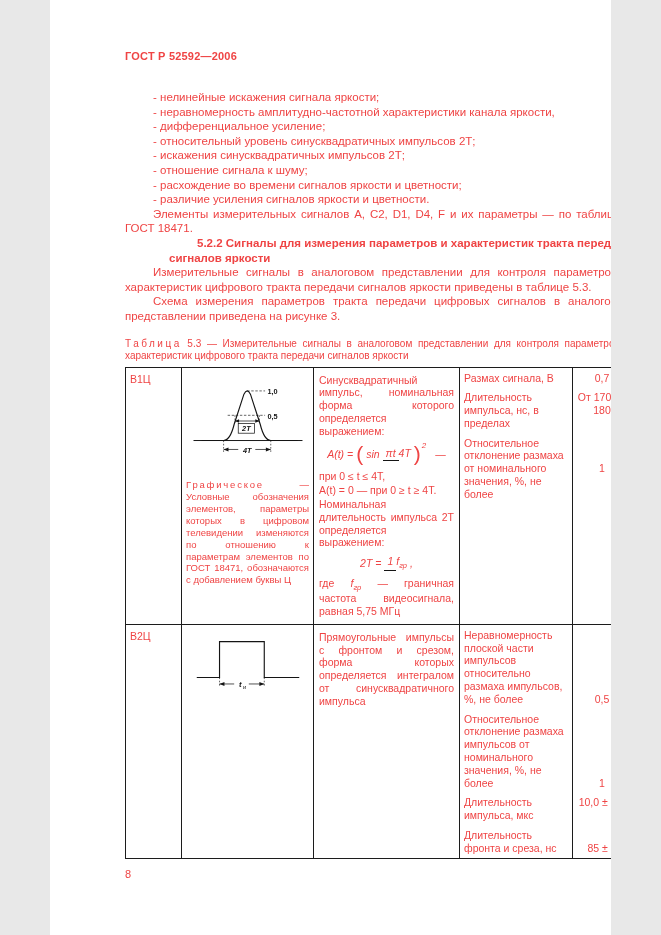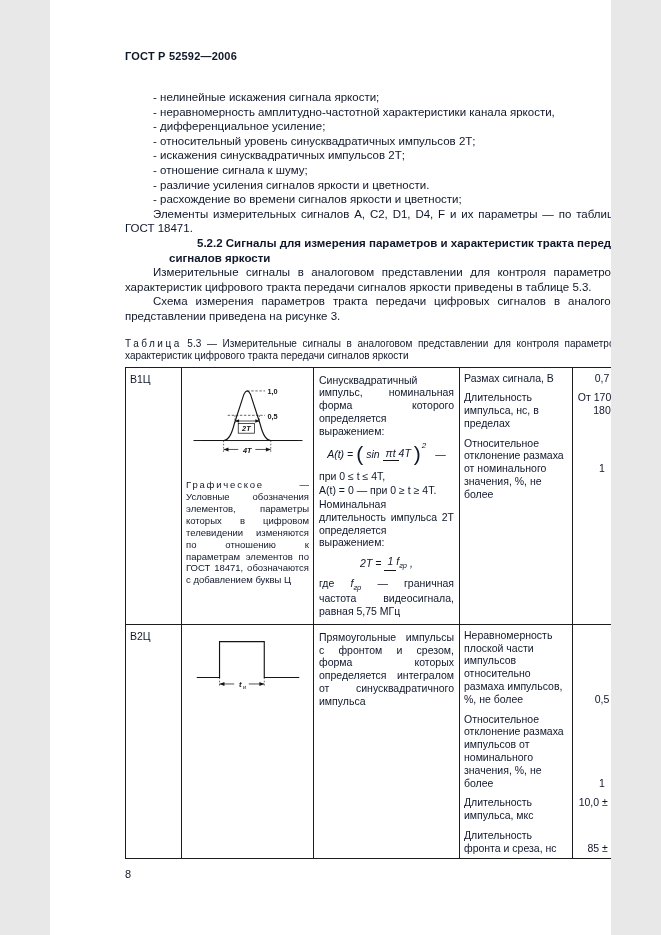--- a/index.html
+++ b/index.html
@@ -3,21 +3,21 @@
 <meta charset="utf-8">
 <style>
   * { margin:0; padding:0; box-sizing:border-box; }
   html,body { background:#e8e8e8; }
   .page {
     position:relative;
     width:561px; height:935px;
     margin:0 auto;
     background:#ffffff;
     font-family:"Liberation Sans","DejaVu Sans",sans-serif;
-    color:#0f172a;
+    color:#ef4444;
     overflow:hidden;
   }
   .doc-header {
     position:absolute; top:50px; left:75px;
     font-size:11px; font-weight:bold; letter-spacing:.2px;
   }
   .content {
     position:absolute; top:90px; left:75px; width:506px;
     font-size:11.5px; line-height:1.27;
   }
@@ -82,22 +82,22 @@
 
   <div class="content">
 
     <div class="dash-list">
       <div>- нелинейные искажения сигнала яркости;</div>
       <div>- неравномерность амплитудно-частотной характеристики канала яркости,</div>
       <div>- дифференциальное усиление;</div>
       <div>- относительный уровень синусквадратичных импульсов 2Т;</div>
       <div>- искажения синусквадратичных импульсов 2Т;</div>
       <div>- отношение сигнала к шуму;</div>
+      <div>- расхождение во времени сигналов яркости и цветности;</div>
       <div>- различие усиления сигналов яркости и цветности.</div>
-      <div>- расхождение во времени сигналов яркости и цветности;</div>
     </div>
 
     <p class="para">Элементы измерительных сигналов А, С2, D1, D4, F и их параметры — по таблице 2 ГОСТ 18471.</p>
     <p class="para bold">5.2.2 Сигналы для измерения параметров и характеристик тракта передачи сигналов яркости</p>
     <p class="para">Измерительные сигналы в аналоговом представлении для контроля параметров и характеристик цифрового тракта передачи сигналов яркости приведены в таблице 5.3.</p>
     <p class="para">Схема измерения параметров тракта передачи цифровых сигналов в аналоговом представлении приведена на рисунке 3.</p>
 
     <p class="table-caption"><span class="spaced">Таблица</span>&nbsp;<span>5.3</span>&nbsp;<span>— Измерительные сигналы в аналоговом представлении для контроля параметров и характеристик цифрового тракта передачи сигналов яркости</span></p>
 
     <table class="main">

